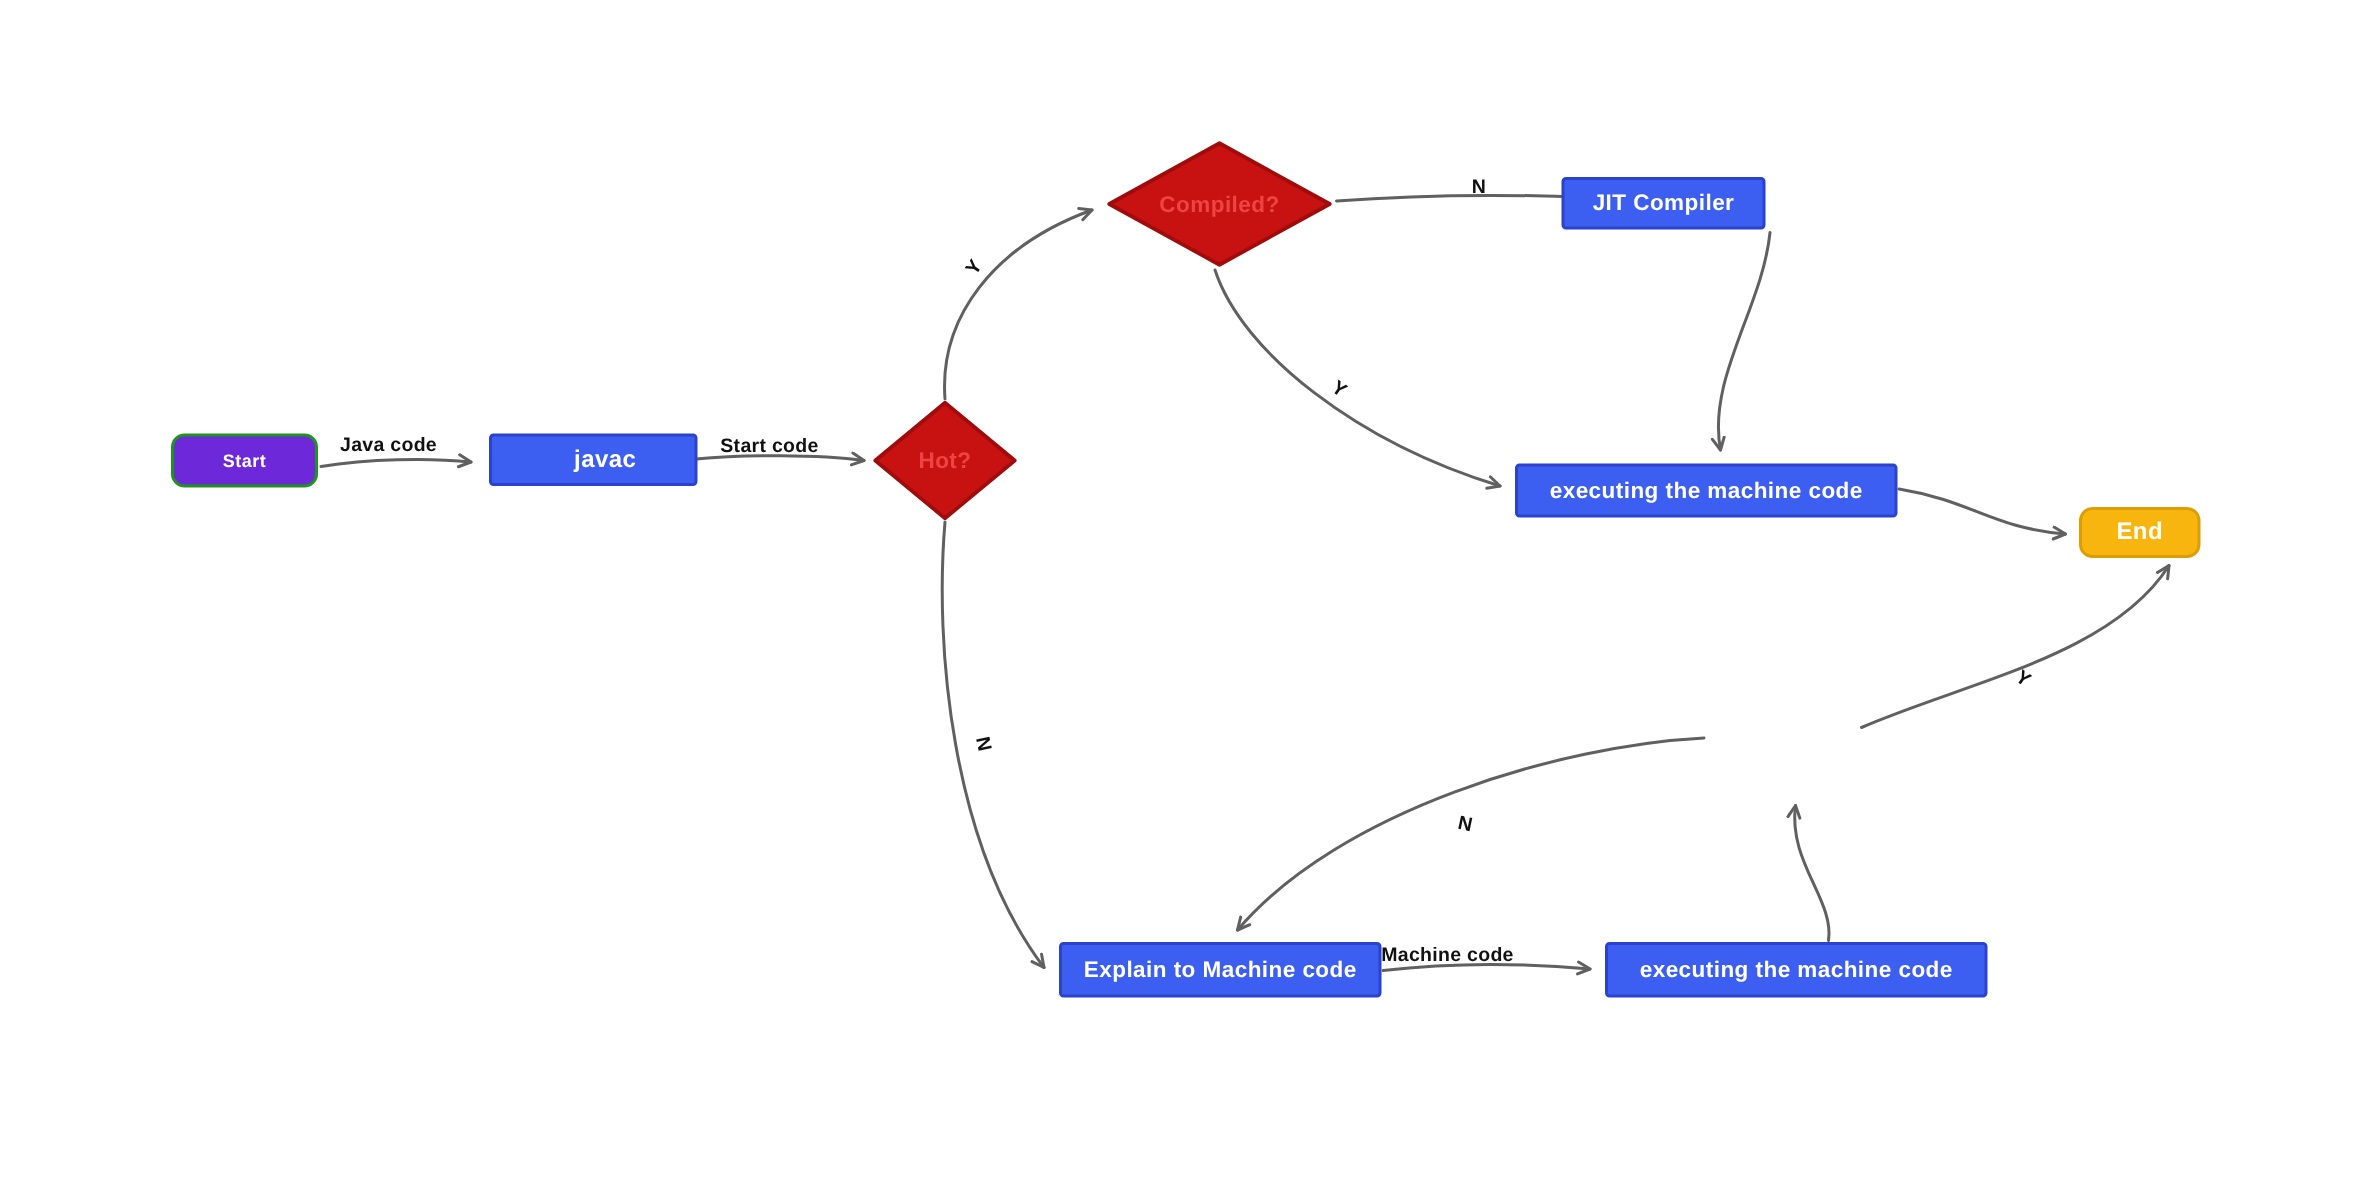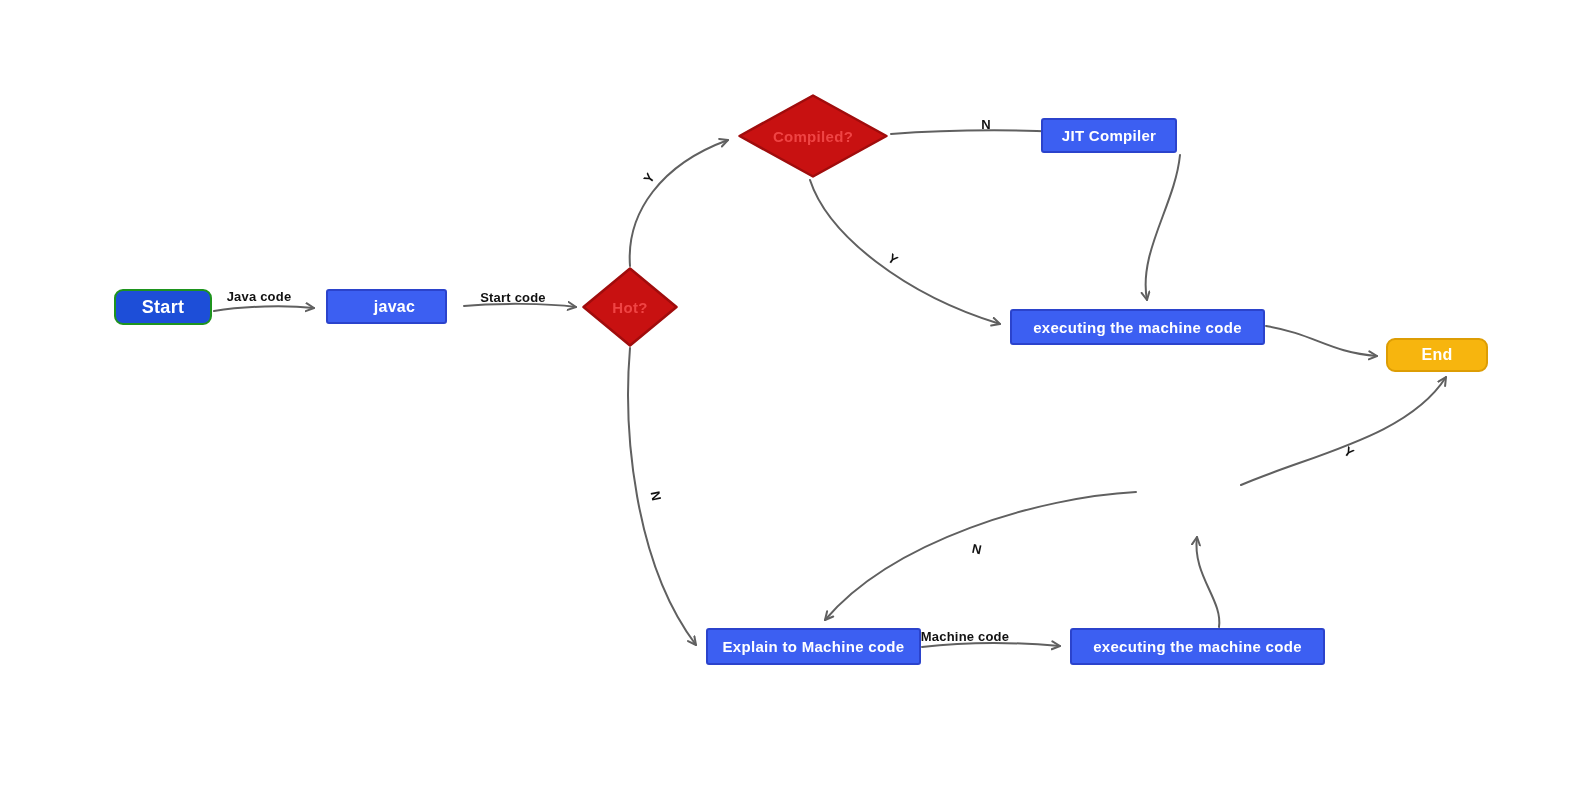--- a/index.html
+++ b/index.html
@@ -29,21 +29,21 @@
     color: #ffffff;
     font-weight: bold;
     font-size: 15px;
     letter-spacing: 0.3px;
     box-sizing: border-box;
     text-align: center;
     z-index: 2;
   }
   .rect-node   { border: 2.5px solid; border-radius: 3px; }
   .round-node  { border: 2.5px solid; border-radius: 9px; }
-  .start-node  { background: #1d4ed8; border-color: #1e941e; font-size: 18px; }
+  .start-node  { background: #6d28d9; border-color: #1e941e; font-size: 12px; }
   .end-node    { background: #f7b50e; border-color: #dd9d04; font-size: 16px; }
   .blue-node   { background: #3c5ff2; border-color: #2b43cc; }
   .diamond {
     position: absolute;
     display: flex;
     align-items: center;
     justify-content: center;
     z-index: 2;
   }
   .diamond svg { position: absolute; left: 0; top: 0; }
@@ -95,33 +95,33 @@
       <path d="M 1219 627 C 1223 600, 1192 575, 1197 537" marker-end="url(#arrow)"></path>
       <path d="M 1241 485 C 1310 455, 1408 437, 1446 377" marker-end="url(#arrow)"></path>
       <path d="M 1136 492 C 1040 497, 893 540, 825 620" marker-end="url(#arrow)"></path>
     </g>
   </svg>
 
   <div class="node round-node start-node" style="left:114px; top:289px; width:98px; height:36px;">
     <span>Start</span>
   </div>
 
-  <div class="node rect-node blue-node" style="left:326px; top:289px; width:121px; height:35px; font-size:16px;padding-left:16px;">
+  <div class="node rect-node blue-node" style="left:326px; top:289px; width:139px; height:35px; font-size:16px;padding-left:16px;">
     <span>javac</span>
   </div>
 
   <div class="node rect-node blue-node" style="left:1041px; top:118px; width:136px; height:35px;">
     <span>JIT Compiler</span>
   </div>
 
   <div class="node rect-node blue-node" style="left:1010px; top:309px; width:255px; height:36px;">
     <span>executing the machine code</span>
   </div>
 
-  <div class="node round-node end-node" style="left:1386px; top:338px; width:102px; height:34px;">
+  <div class="node round-node end-node" style="left:1386px; top:338px; width:81px; height:34px;">
     <span>End</span>
   </div>
 
   <div class="node rect-node blue-node" style="left:706px; top:628px; width:215px; height:37px;">
     <span>Explain to Machine code</span>
   </div>
 
   <div class="node rect-node blue-node" style="left:1070px; top:628px; width:255px; height:37px;">
     <span>executing the machine code</span>
   </div>

